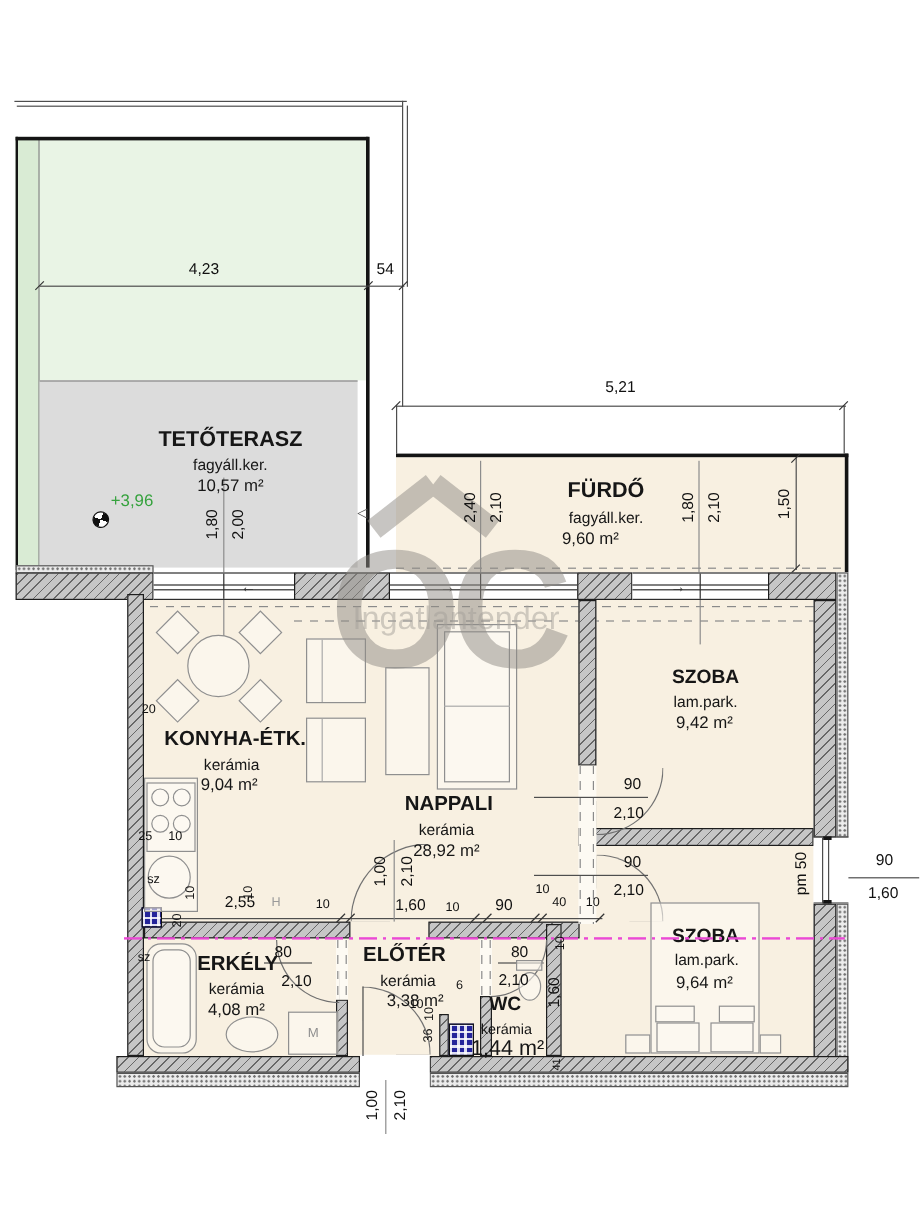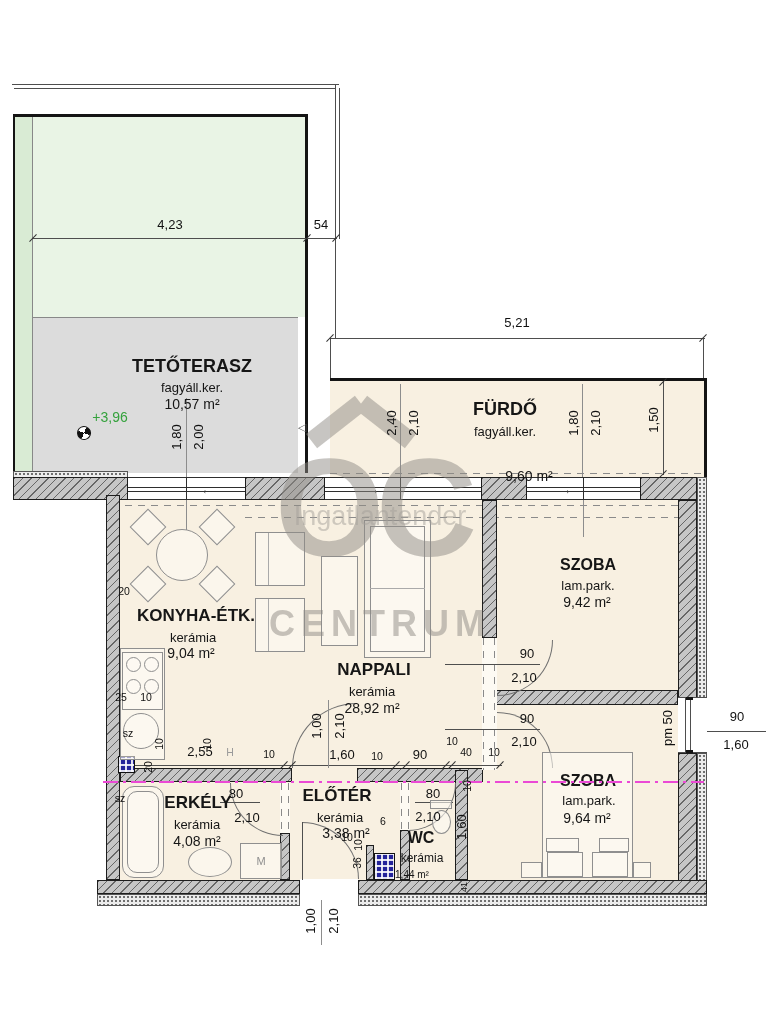--- a/index.html
+++ b/index.html
@@ -214,32 +214,31 @@
   <div class="fx" style="left:592px;top:852px;width:36px;height:25px;"></div>
   <div class="fx" style="left:521px;top:862px;width:21px;height:16px;"></div>
   <div class="fx" style="left:633px;top:862px;width:18px;height:16px;"></div>
 
   <div class="wm" style="left:350px;top:415px;width:0;height:0;">
     <div style="position:absolute;left:-45px;top:-2px;width:62px;height:18px;background:#908c86;transform:rotate(-38deg);"></div>
     <div style="position:absolute;left:5px;top:-2px;width:62px;height:18px;background:#908c86;transform:rotate(38deg);"></div>
   </div>
   <div class="wm" style="left:372px;top:508px;font-size:140px;letter-spacing:-8px;">OC</div>
   <div class="wm" style="left:380px;top:516px;font-size:27px;font-weight:normal;color:#a5a19b;">Ingatlantender</div>
-  <div class="wm" style="left:380px;top:624px;font-size:36px;letter-spacing:6px;">CENTRUM</div>
 
 
   <div class="rlabel rname" style="left:192px;top:366px;font-size:18px;">TETŐTERASZ</div>
   <div class="rlabel" style="left:192px;top:387px;font-size:13px;">fagyáll.ker.</div>
   <div class="rlabel" style="left:192px;top:404px;font-size:14px;">10,57 m²</div>
   <div class="rlabel" style="left:110px;top:417px;font-size:14px;color:#35a23d;">+3,96</div>
   <div class="lvlmark" style="left:77px;top:426px;transform:rotate(20deg);"></div>
 
   <div class="rlabel rname" style="left:505px;top:409px;font-size:18px;">FÜRDŐ</div>
   <div class="rlabel" style="left:505px;top:431px;font-size:13px;">fagyáll.ker.</div>
-  <div class="rlabel" style="left:529px;top:448px;font-size:14px;margin-top:28px;">9,60 m²</div>
+  <div class="rlabel" style="left:492px;top:448px;font-size:14px;">9,60 m²</div>
 
   <div class="rlabel rname" style="left:196px;top:616px;font-size:17px;">KONYHA-ÉTK.</div>
   <div class="rlabel" style="left:193px;top:637px;font-size:13px;">kerámia</div>
   <div class="rlabel" style="left:191px;top:653px;font-size:14px;">9,04 m²</div>
 
   <div class="rlabel rname" style="left:374px;top:670px;font-size:17px;">NAPPALI</div>
   <div class="rlabel" style="left:372px;top:691px;font-size:13px;">kerámia</div>
   <div class="rlabel" style="left:372px;top:708px;font-size:14px;">28,92 m²</div>
 
   <div class="rlabel rname" style="left:588px;top:565px;font-size:16px;">SZOBA</div>
@@ -253,21 +252,21 @@
   <div class="rlabel rname" style="left:198px;top:803px;font-size:17px;">ERKÉLY</div>
   <div class="rlabel" style="left:197px;top:824px;font-size:13px;">kerámia</div>
   <div class="rlabel" style="left:197px;top:841px;font-size:14px;">4,08 m²</div>
 
   <div class="rlabel rname" style="left:337px;top:796px;font-size:17px;">ELŐTÉR</div>
   <div class="rlabel" style="left:340px;top:817px;font-size:13px;">kerámia</div>
   <div class="rlabel" style="left:346px;top:833px;font-size:14px;">3,38 m²</div>
 
   <div class="rlabel rname" style="left:421px;top:838px;font-size:16px;">WC</div>
   <div class="rlabel" style="left:422px;top:858px;font-size:12px;">kerámia</div>
-  <div class="rlabel" style="left:412px;top:874px;font-size:10px;">1,44 m²</div>
+  <div class="rlabel" style="left:423px;top:874px;font-size:18px;">1,44 m²</div>
 
   <div class="sect" style="left:103px;top:781px;width:601px;"></div>
 
   <div class="abs" style="left:0;top:0;width:768px;height:1024px;pointer-events:none;">
       <div class="dim" style="left: 170px; top: 224px; transform: translate(-50%, -50%);">4,23</div>
       <div class="dim" style="left: 321px; top: 224px; transform: translate(-50%, -50%);">54</div>
       <div class="dim" style="left: 517px; top: 322px; transform: translate(-50%, -50%);">5,21</div>
       <div class="dim" style="left: 176px; top: 437px; transform: translate(-50%, -50%) rotate(-90deg);">1,80</div>
       <div class="dim" style="left: 198px; top: 437px; transform: translate(-50%, -50%) rotate(-90deg);">2,00</div>
       <div class="dim" style="left: 391px; top: 423px; transform: translate(-50%, -50%) rotate(-90deg);">2,40</div>

